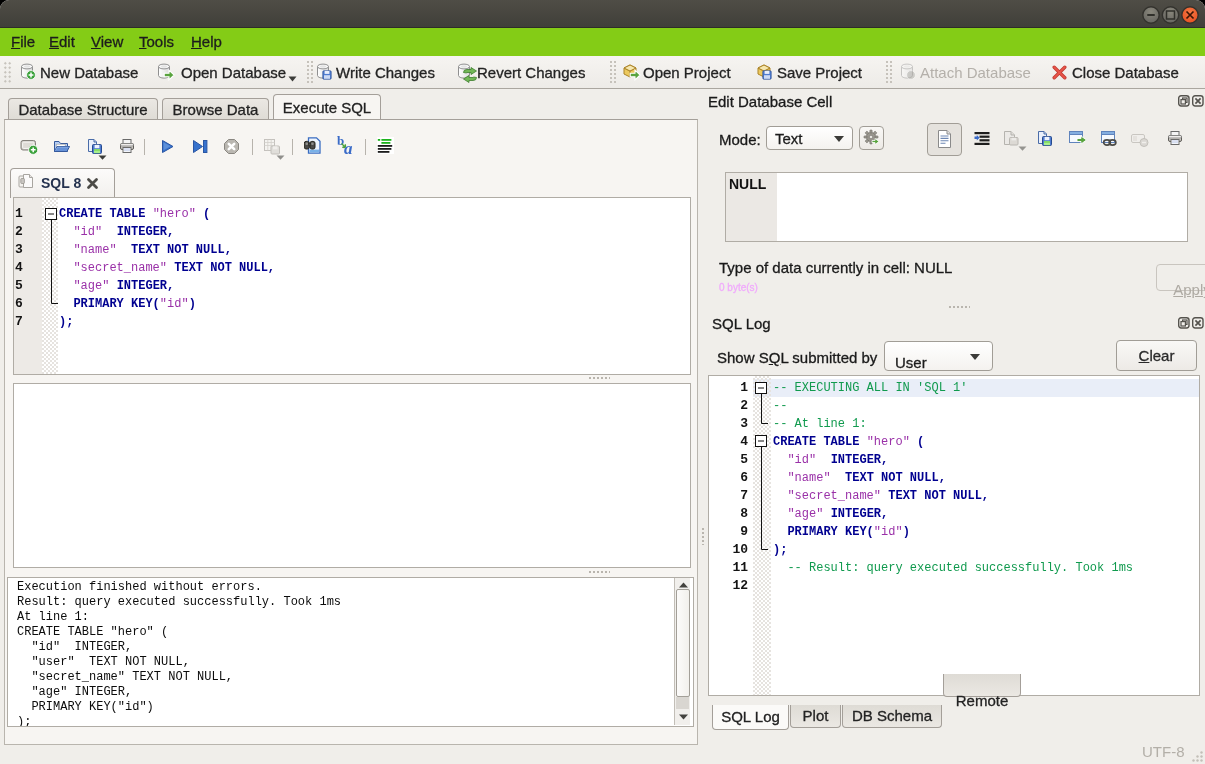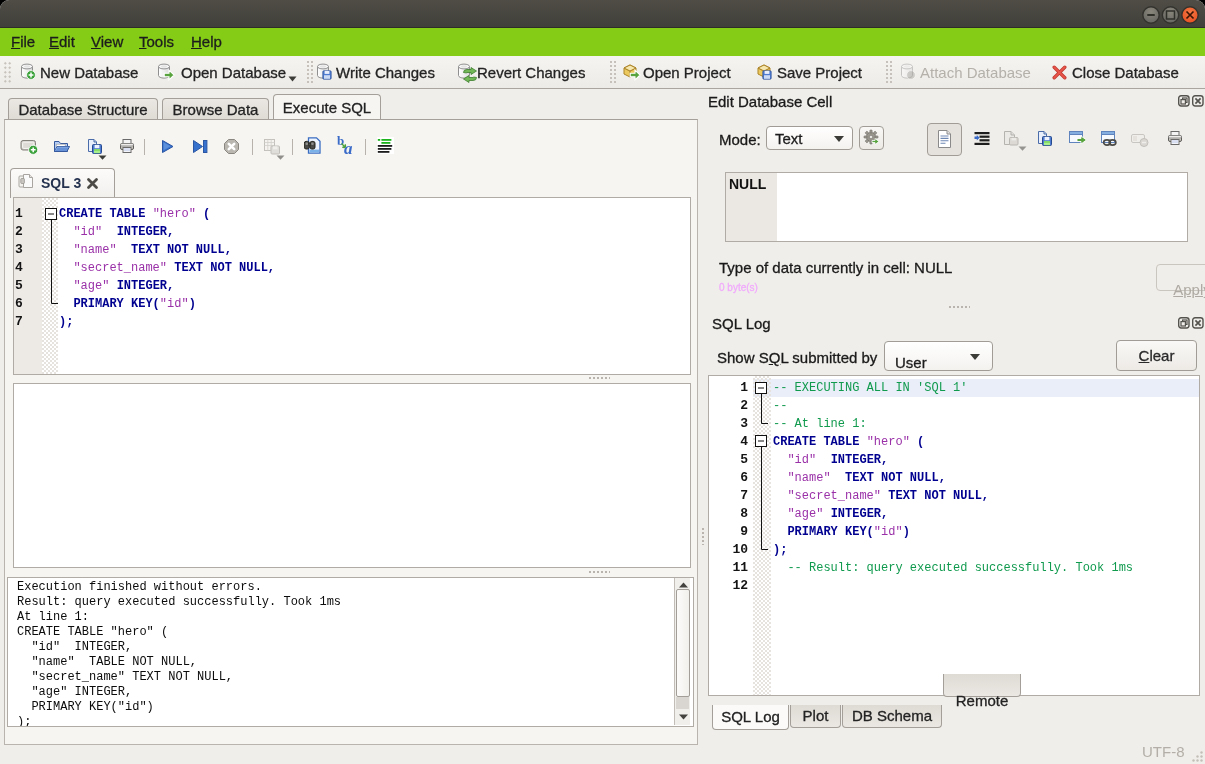--- a/index.html
+++ b/index.html
@@ -301,21 +301,21 @@
     <rect x="0.8" y="2" width="2.4" height="1.8" fill="#1db31d"></rect>
     <rect x="4.4" y="2" width="10" height="1.8" fill="#1db31d"></rect>
     <rect x="4.4" y="5" width="9" height="1.8" fill="#1db31d"></rect>
     <rect x="0.8" y="8" width="14.4" height="1.8" fill="#1c1c1c"></rect>
     <rect x="0.8" y="11" width="13.6" height="1.8" fill="#1c1c1c"></rect>
     <rect x="0.8" y="14" width="11.6" height="1.8" fill="#1c1c1c"></rect>
   </svg>
 </div>
 
 <div class="abs" style="left:10px;top:168px;width:105px;height:30px;box-sizing:border-box;border:1px solid #a49f99;border-bottom:none;border-radius:4px 4px 0 0;background:linear-gradient(#fcfbfa,#f2f0ed);"></div>
-<div class="abs" style="left:41px;top:175px;font-size:14px;font-weight:bold;color:#25324f;">SQL 3</div>
+<div class="abs" style="left:41px;top:175px;font-size:14px;font-weight:bold;color:#25324f;">SQL 8</div>
 <svg class="abs" style="left:18px;top:173px;" width="18" height="18">
   <rect x="1" y="3" width="9" height="11" rx="1" fill="#f4f2ef" stroke="#a8a5a0"></rect>
   <path d="M5.5 1.5 H11.5 L14.5 4.5 V14.5 H5.5 Z" fill="#fbfafa" stroke="#a8a5a0"></path>
   <path d="M11.5 1.5 V4.5 H14.5" fill="#e7e5e2" stroke="#a8a5a0"></path>
   <rect x="2.8" y="5.5" width="3.6" height="5" rx="0.8" fill="#c9c6c2" stroke="#8f8c87" stroke-width="0.7"></rect>
 </svg>
 <svg class="abs" style="left:86px;top:177px;" width="13" height="13">
   <path d="M2.5 2.5 L10.5 10.5 M10.5 2.5 L2.5 10.5" stroke="#4c4b47" stroke-width="2.8" stroke-linecap="round"></path>
 </svg>
 
@@ -344,21 +344,21 @@
 <div class="frame" style="left:13px;top:383px;width:678px;height:185px;"></div>
 <div class="dots-h" style="left:588px;top:570px;"></div>
 
 <div class="frame" style="left:7px;top:577px;width:687px;height:150px;"></div>
 <div class="abs" style="left:8px;top:578px;width:685px;height:148px;overflow:hidden;">
 <div id="results" class="mono" style="position:absolute;left:9px;top:2px;line-height:15px;color:#0c0c0c;">Execution finished without errors.
 Result: query executed successfully. Took 1ms
 At line 1:
 CREATE TABLE "hero" (
   "id"  INTEGER,
-  "name"  TABLE NOT NULL,
+  "user"  TEXT NOT NULL,
   "secret_name" TEXT NOT NULL,
   "age" INTEGER,
   PRIMARY KEY("id")
 );</div>
 </div>
 
 <div class="abs" style="left:674px;top:578px;width:16px;height:147px;background:#f1efec;border-left:1px solid #c2beb7;box-sizing:border-box;">
   <svg class="abs" style="left:3px;top:3px;" width="11" height="8">
       <path d="M1 6.5 L5.5 1.5 L10 6.5 Z" fill="#43423e"></path>
     </svg>

